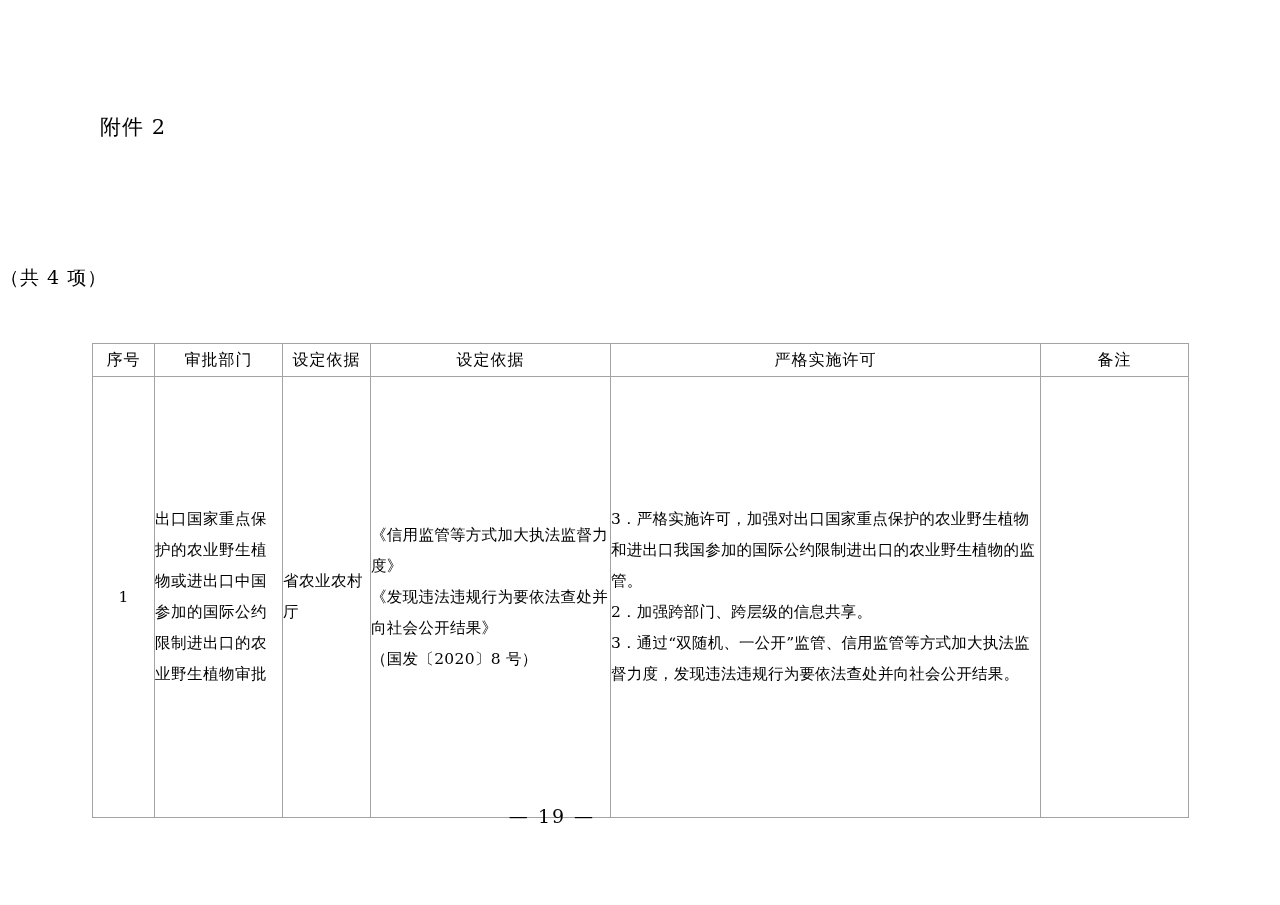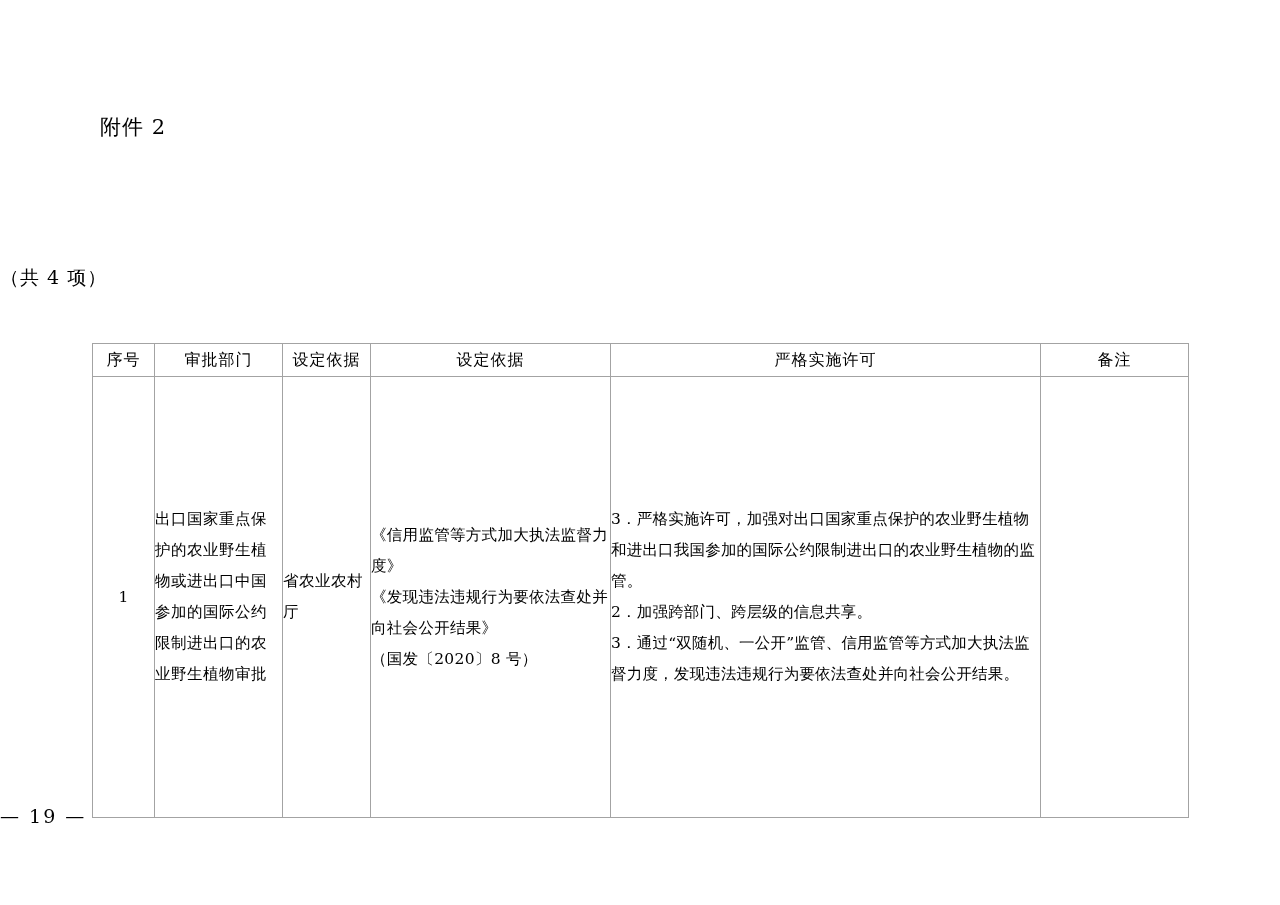--- a/index.html
+++ b/index.html
@@ -114,20 +114,21 @@
   .row-body td { height: 440px; }
   .basis-line, .measure-line {
     display: block;
     white-space: normal;
   }
   .page-number {
     position: absolute;
     left: 0;
     right: 0;
     top: 805px;
+    text-align: center;
     font-size: 19px;
     letter-spacing: 2px;
   }
 </style>
 </head>
 <body>
 
 <div class="page">
 
   <div class="attachment-label">附件 2</div>

